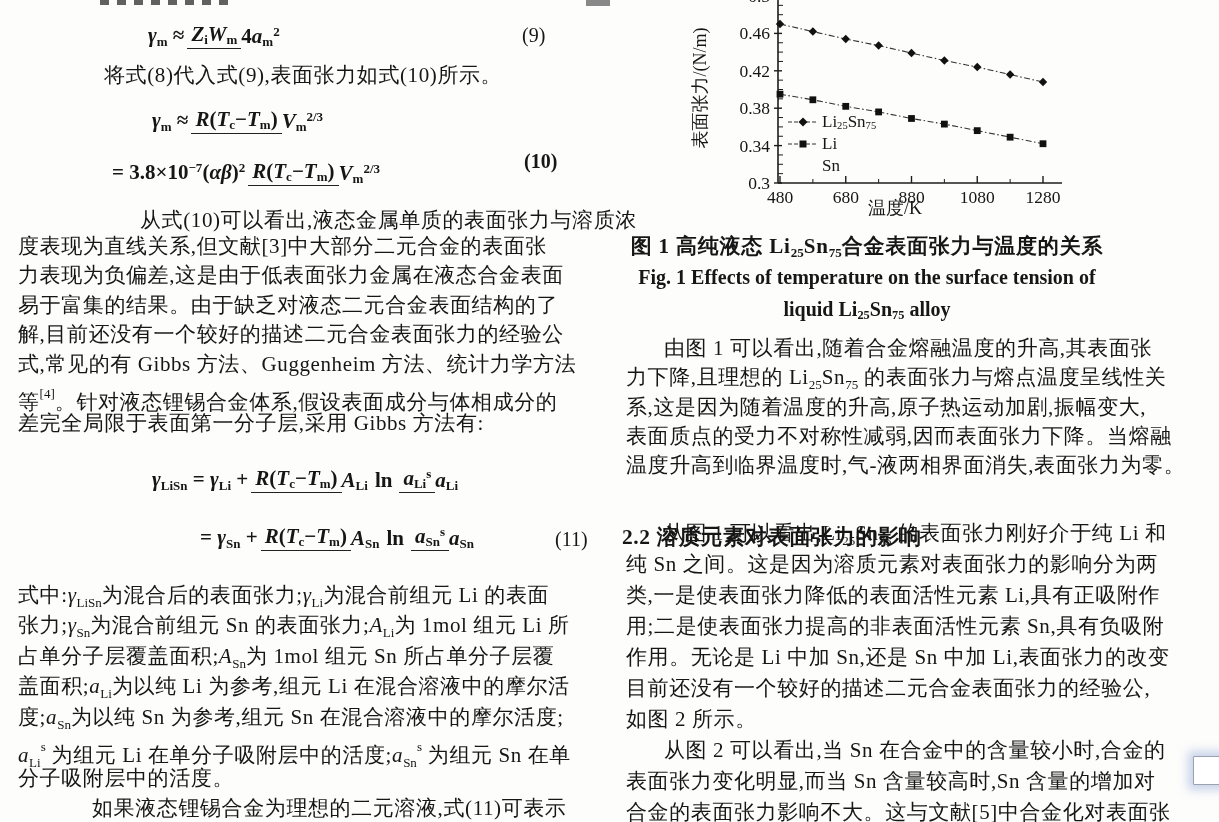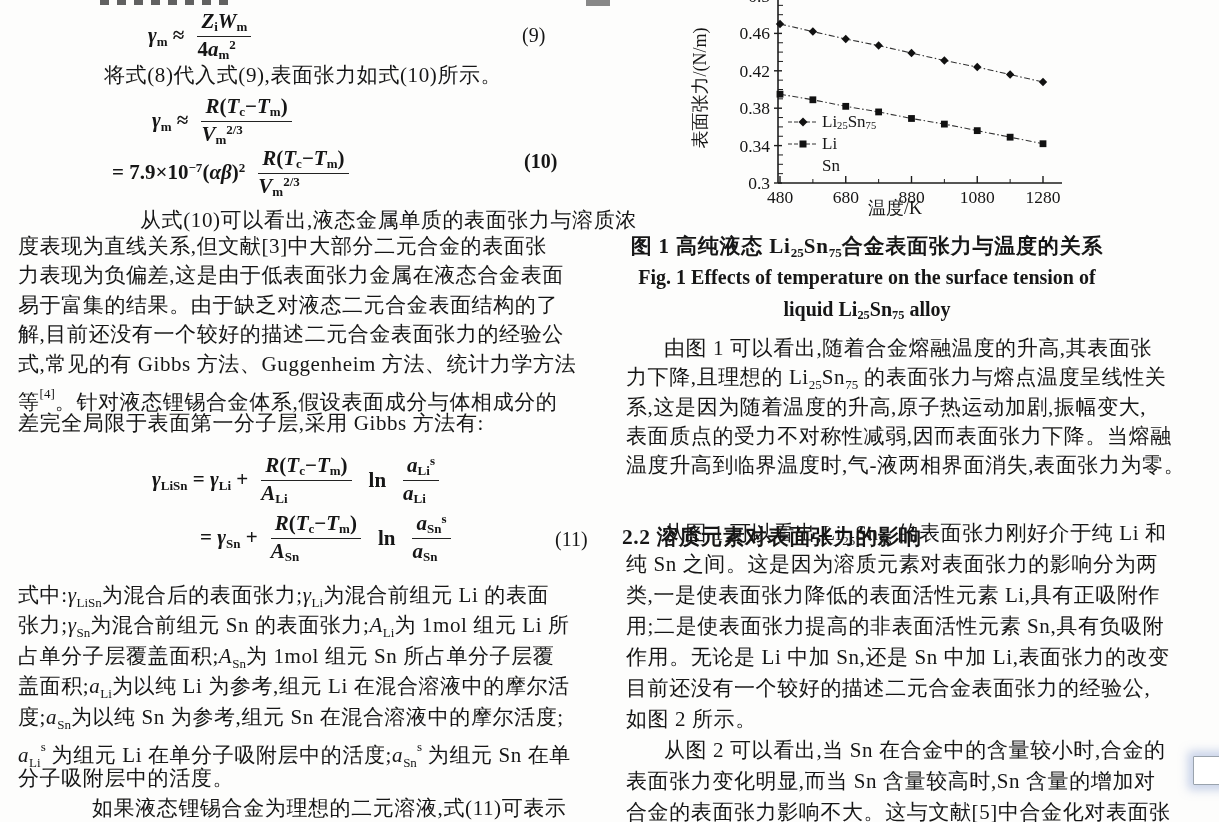--- a/index.html
+++ b/index.html
@@ -6,21 +6,21 @@
   body{width:1219px;height:822px;position:relative;background:#fdfdfc;overflow:hidden;
        font-family:"Liberation Serif","DejaVu Serif",serif;color:#161616;}
   .ln{position:absolute;font-size:21px;line-height:24px;white-space:nowrap;letter-spacing:.6px;}
   .lx{left:18px;}  .lxi{left:92px;}
   .rx{left:626px;} .rxi{left:664px;}
   .seg-t{}
   .seg-v{font-style:italic;}
   .seg-sub{font-size:62%;vertical-align:-22%;letter-spacing:0;}
   .seg-sup{font-size:62%;vertical-align:45%;letter-spacing:0;}
   .eqrow{position:absolute;display:flex;align-items:center;font-size:21px;white-space:nowrap;font-weight:bold;}
-  .frac{display:inline-flex;flex-direction:column;align-items:flex-start;margin:0 13px;text-align:center;}
+  .frac{display:inline-flex;flex-direction:row;align-items:flex-end;margin:0 3px;text-align:center;}
   .fnum{display:block;padding:0 4px 1px;border-bottom:1.4px solid #222;line-height:1.12;}
   .fden{display:block;padding-top:1px;line-height:1.12;}
   .mop{margin:0 4px;}
   .eqtag{position:absolute;font-size:20px;}
   .caption{position:absolute;left:628px;width:478px;text-align:center;white-space:nowrap;}
   .cap-cn{font-weight:bold;font-size:21px;letter-spacing:.8px;}
   .cap-en{font-weight:bold;font-size:20px;}
   .heading{position:absolute;left:622px;font-weight:bold;font-size:21.5px;letter-spacing:.6px;white-space:nowrap;}
   .chart{position:absolute;left:660px;top:0;width:430px;height:220px;}
   #chart-svg{position:absolute;left:0;top:0;overflow:hidden;}
@@ -57,21 +57,21 @@
   <div class="ln" style="top:63px;left:104px;">将式(8)代入式(9),表面张力如式(10)所示。</div>
 
   <div class="eqrow" style="top:92px;left:152px;height:58px;">
     <span><span class="seg-v">γ</span><span class="seg-sub">m</span><span class="seg-t"> ≈ </span></span>
     <span class="frac">
       <span class="fnum"><span class="seg-v">R</span><span class="seg-t">(</span><span class="seg-v">T</span><span class="seg-sub">c</span><span class="seg-t">−</span><span class="seg-v">T</span><span class="seg-sub">m</span><span class="seg-t">)</span></span>
       <span class="fden"><span class="seg-v">V</span><span class="seg-sub">m</span><span class="seg-sup">2/3</span></span>
     </span>
   </div>
   <div class="eqrow" style="top:146px;left:112px;height:54px;">
-    <span><span class="seg-t">= 7.9×10</span><span class="seg-sup">−7</span><span class="seg-t">(</span><span class="seg-v">αβ</span><span class="seg-t">)</span><span class="seg-sup">2</span></span>
+    <span><span class="seg-t">= 3.8×10</span><span class="seg-sup">−7</span><span class="seg-t">(</span><span class="seg-v">αβ</span><span class="seg-t">)</span><span class="seg-sup">2</span></span>
     <span class="frac">
       <span class="fnum"><span class="seg-v">R</span><span class="seg-t">(</span><span class="seg-v">T</span><span class="seg-sub">c</span><span class="seg-t">−</span><span class="seg-v">T</span><span class="seg-sub">m</span><span class="seg-t">)</span></span>
       <span class="fden"><span class="seg-v">V</span><span class="seg-sub">m</span><span class="seg-sup">2/3</span></span>
     </span>
   </div>
   <span class="eqtag" style="top:150px;left:524px;font-weight:bold;">(10)</span>
 
   <div class="ln lxi" style="top:208px;margin-left:48px;">从式(10)可以看出,液态金属单质的表面张力与溶质浓</div>
   <div class="ln lx" style="top:234px;">度表现为直线关系,但文献[3]中大部分二元合金的表面张</div>
   <div class="ln lx" style="top:263px;">力表现为负偏差,这是由于低表面张力金属在液态合金表面</div>

